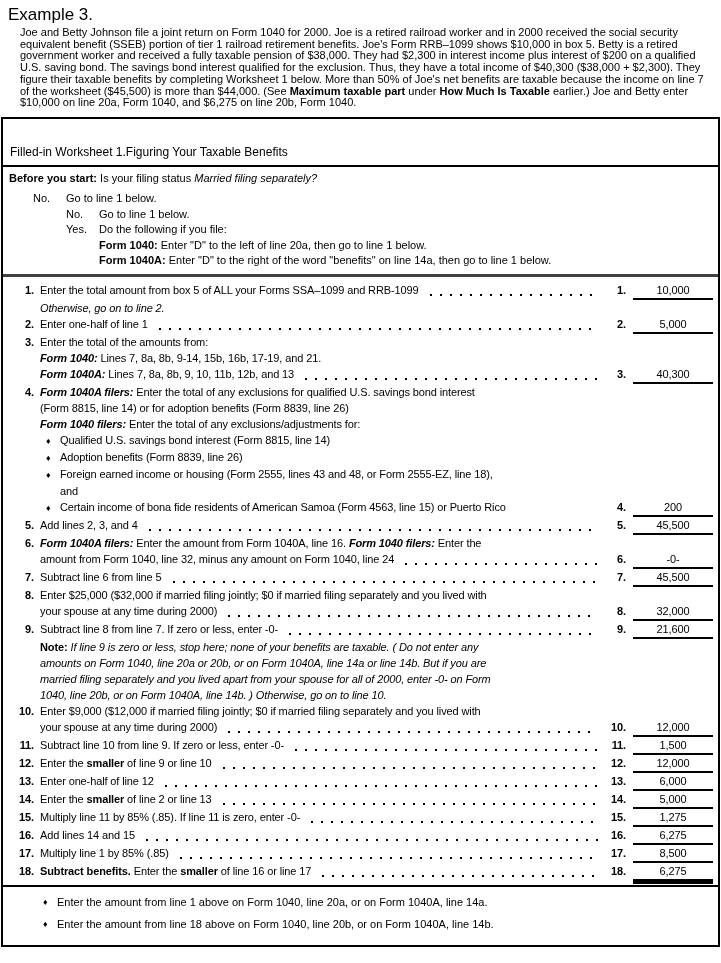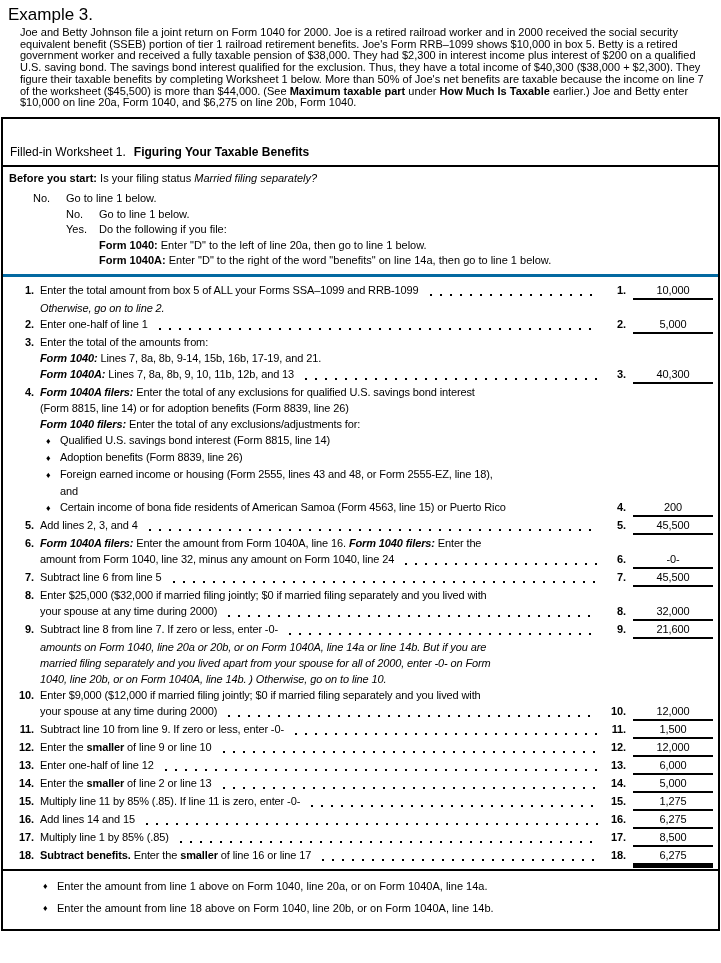--- a/index.html
+++ b/index.html
@@ -18,23 +18,23 @@
 
   
   .example { padding:5px 9px 0 8px; }
   .example-title { font-weight:normal; font-size:17px; margin:0 0 2px 0; }
   .example-body { margin:0 0 0 12px; line-height:11.7px; }
 
   
   .box { margin:8px 1px 0 1px; border:2px solid #000; }
 
   .title-row { padding:26px 6px 6px 7px; border-bottom:2px solid #000; font-size:12px; }
-  .title-main { font-weight:bold; margin-left:8px; }
-
-  .before { padding:4px 6px 5px 6px; border-bottom:3px solid #0369a1; line-height:15.5px; }
+  .title-main { font-weight:normal; margin-left:0; }
+
+  .before { padding:4px 6px 5px 6px; border-bottom:3px solid #404040; line-height:15.5px; }
   .byl.ind0 { margin-left:0; margin-bottom:5px; }
   .byl.ind1 { margin-left:24px; }
   .byl.ind2 { margin-left:57px; }
   .byl.ind3 { margin-left:90px; }
   .byl .lab { display:inline-block; min-width:33px; font-weight:normal; }
 
   .lines { padding:5px 5px 4px 5px; border-bottom:2px solid #000; line-height:16px; letter-spacing:-0.12px; }
   .wline { display:flex; align-items:baseline; }
   .wnum { width:26px; min-width:26px; text-align:right; font-weight:bold; margin-right:6px; }
   .wbullet { margin-left:6px; width:14px; min-width:14px; font-size:9px; }
@@ -188,20 +188,24 @@
         </div>
         <div class="wline">
           <span class="wnum">9.</span>
           <span class="wtext"><span class="run n">Subtract line 8 from line 7. If zero or less, enter -0-</span></span>
           <span class="dots"></span>
           <span class="wref">9.</span>
           <span class="wamt">21,600</span>
         </div>
         <div class="wline">
           <span class="wnum"></span>
+          <span class="wtext"><span class="run b">Note:</span><span class="run i"> If line 9 is zero or less, stop here; none of your benefits are taxable. ( Do not enter any</span></span>
+        </div>
+        <div class="wline">
+          <span class="wnum"></span>
           <span class="wtext"><span class="run i">amounts on Form 1040, line 20a or 20b, or on Form 1040A, line 14a or line 14b. But if you are</span></span>
         </div>
         <div class="wline">
           <span class="wnum"></span>
           <span class="wtext"><span class="run i">married filing separately and you lived apart from your spouse for all of 2000, enter -0- on Form</span></span>
         </div>
         <div class="wline">
           <span class="wnum"></span>
           <span class="wtext"><span class="run i">1040, line 20b, or on Form 1040A, line 14b. ) Otherwise, go on to line 10.</span></span>
         </div>

